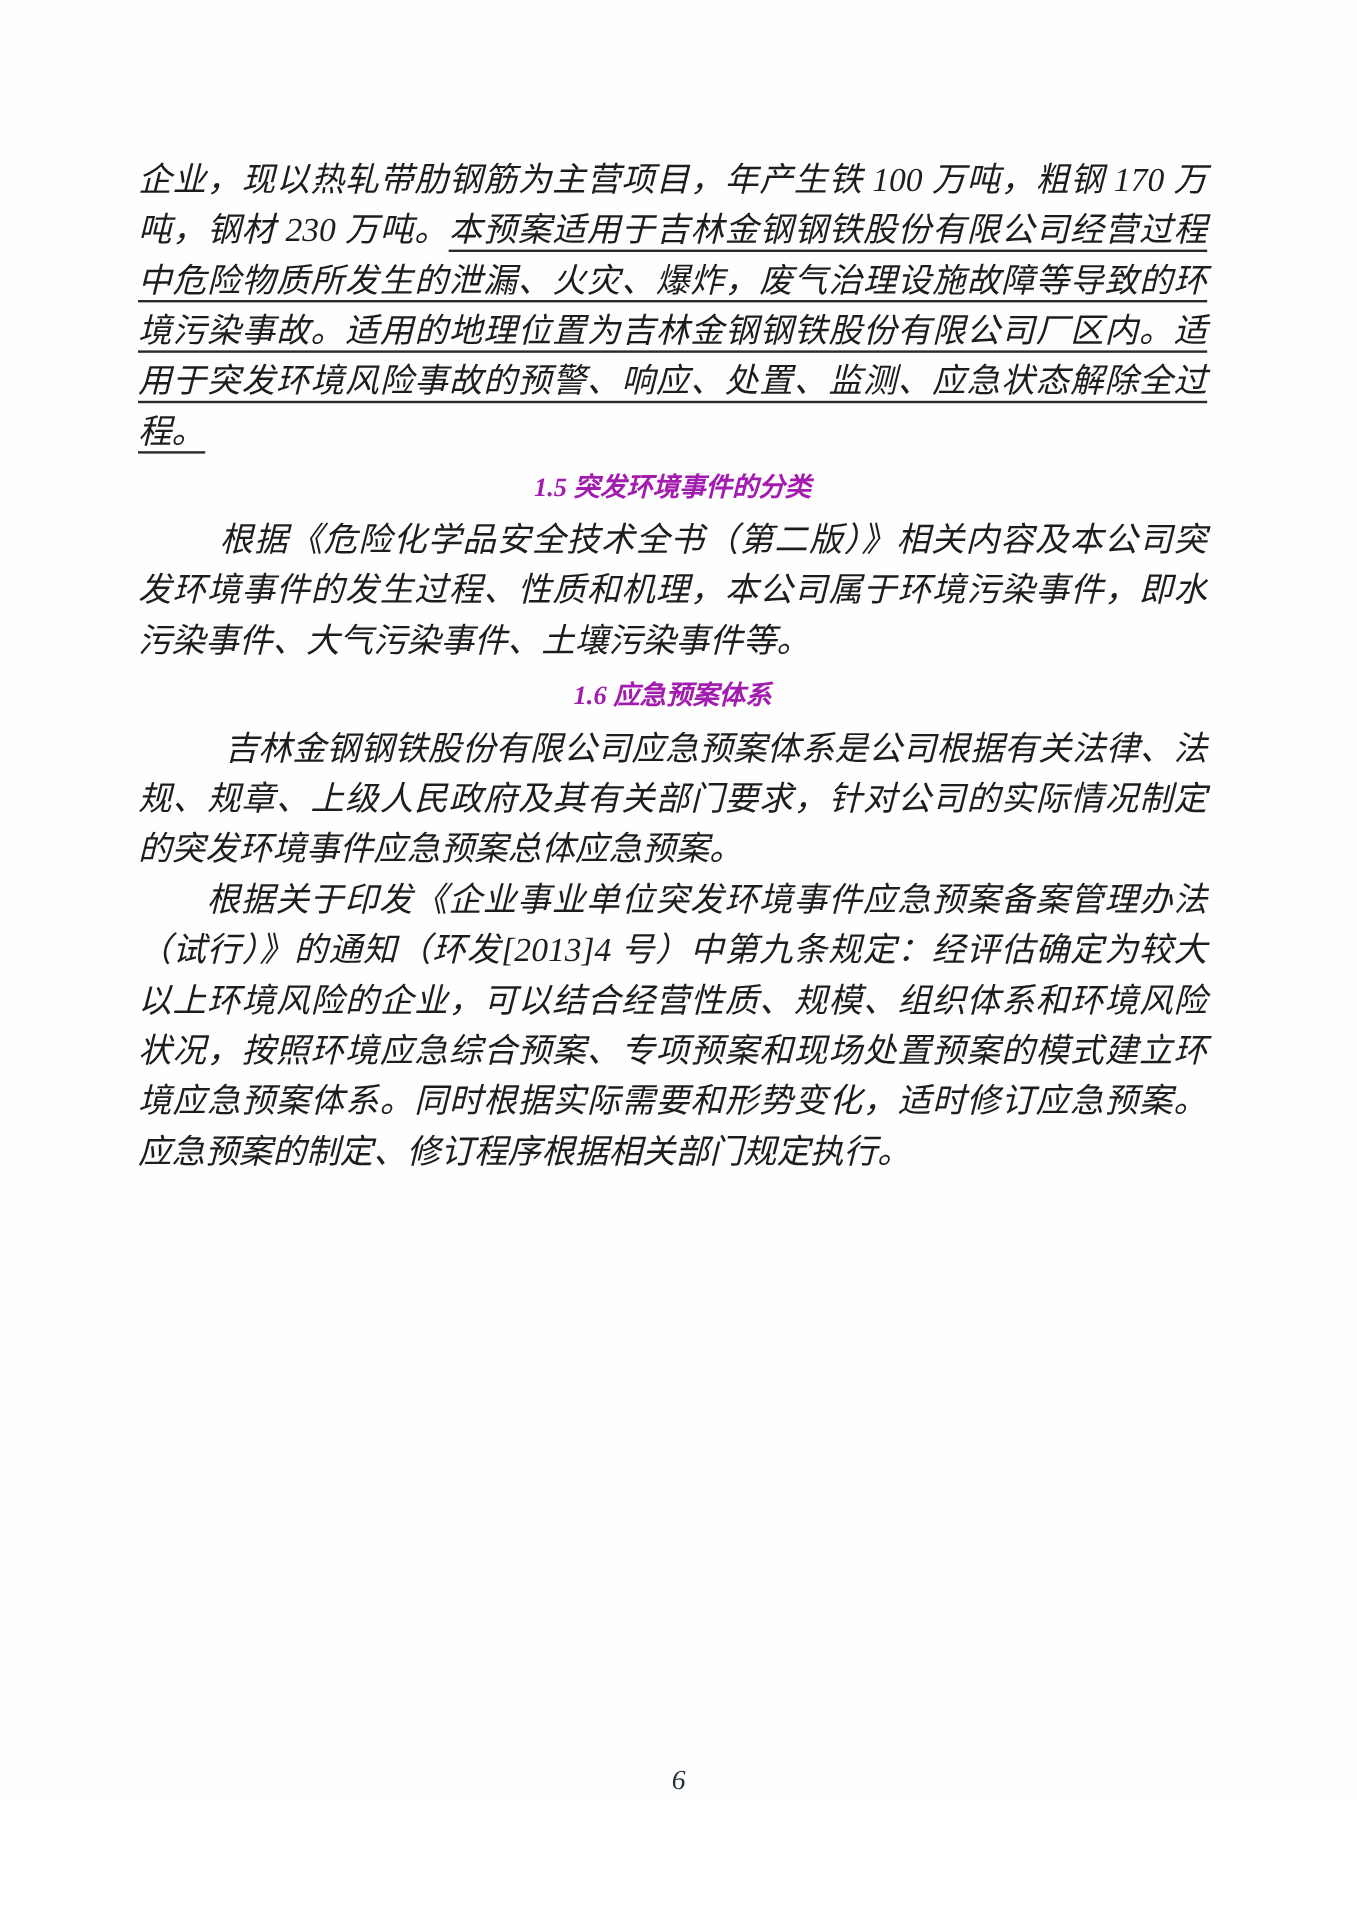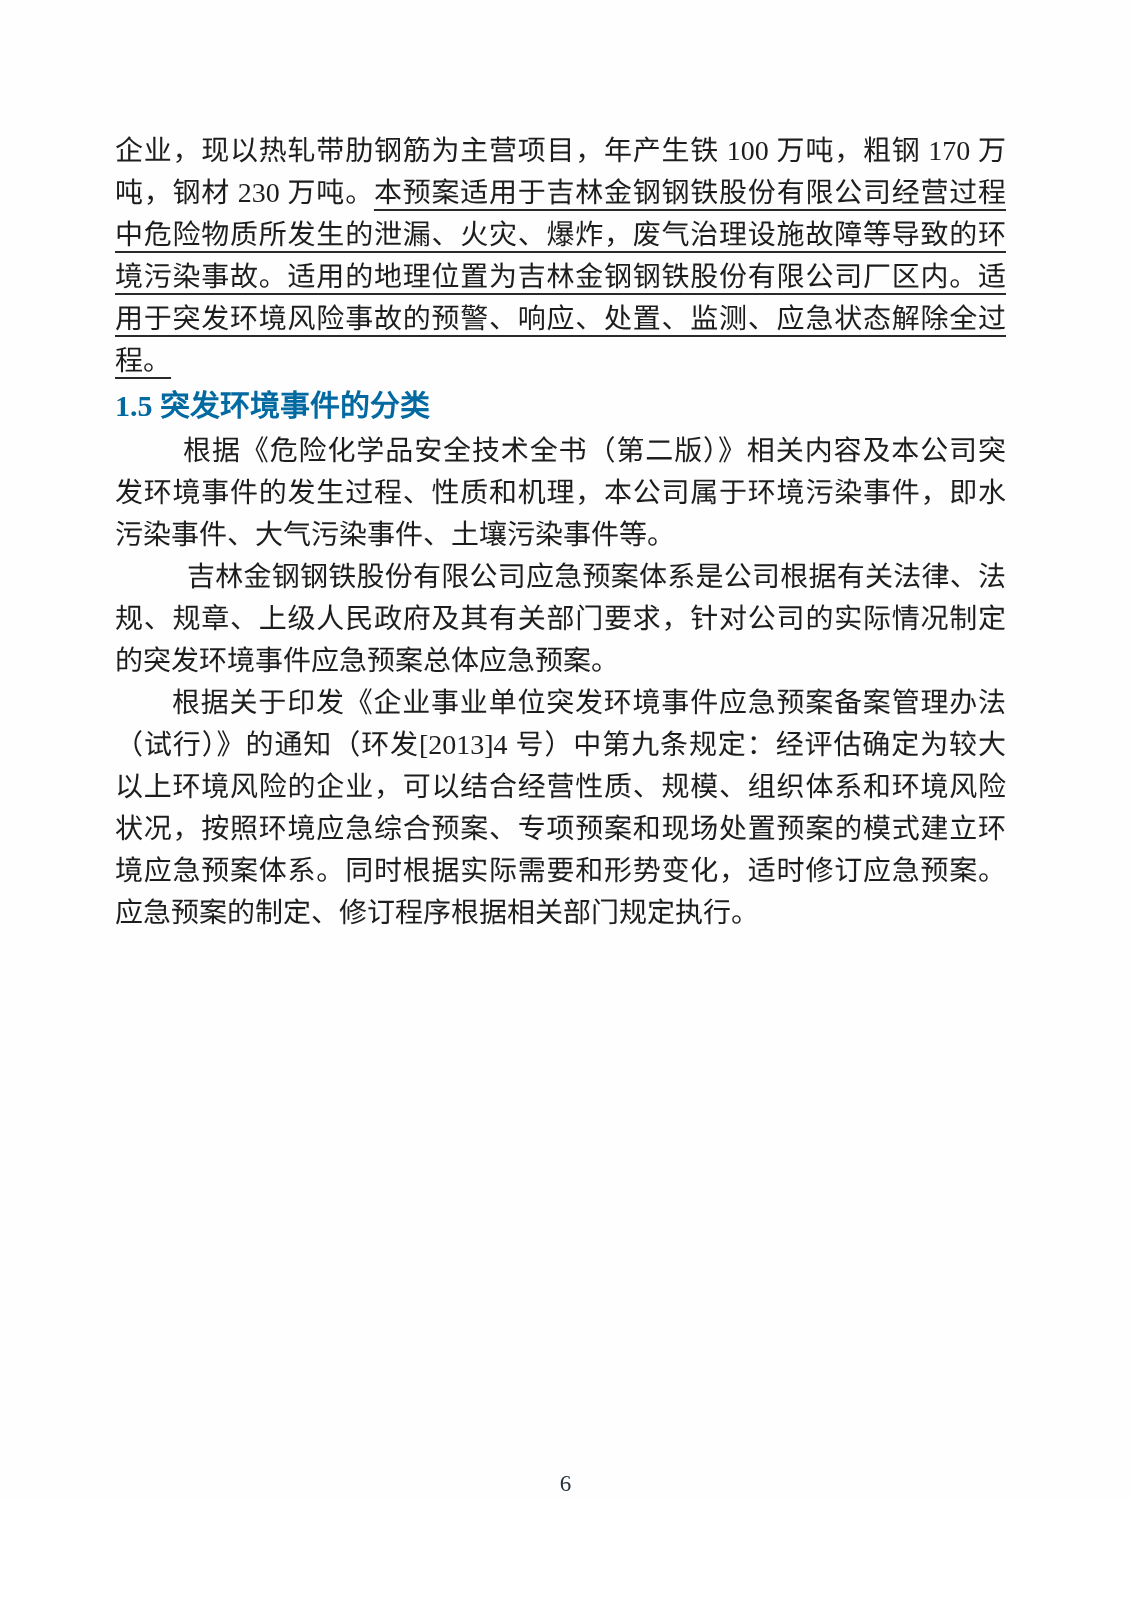--- a/index.html
+++ b/index.html
@@ -7,20 +7,21 @@
     padding: 0;
     background: #ffffff;
   }
   .page {
     position: relative;
     width: 1131px;
     height: 1500px;
     background: #fefefe;
     overflow: hidden;
     font-family: "Liberation Serif", "DejaVu Serif", serif;
+    font-style: italic;
   }
   .doc-body {
     position: absolute;
     left: 115px;
     top: 130px;
     width: 891px;
     font-size: 28px;
     line-height: 42px;
     color: #1d1d1d;
     text-align: justify;
@@ -29,25 +30,25 @@
     margin: 0;
     padding: 0;
   }
   .indent-none  { text-indent: 0; }
   .indent-std   { text-indent: 57px; }
   .indent-wide  { text-indent: 68px; }
   .indent-xwide { text-indent: 72px; }
   .doc-body h2 {
     margin: 3px 0;
     padding: 0;
-    font-size: 30px;
+    font-size: 22px;
     line-height: 42px;
     font-weight: 700;
-    text-align: left;
-    color: #0369a1;
+    text-align: center;
+    color: #a21caf;
   }
   .ul {
     text-decoration: underline;
     text-decoration-thickness: 2px;
     text-underline-offset: 7px;
     text-decoration-color: #2a2a2a;
   }
   .page-number {
     position: absolute;
     left: 0;
@@ -60,17 +61,18 @@
   }
 </style>
 </head>
 <body>
 
 <main class="page">
   <div class="doc-body" id="doc-body">
       <p class="indent-none"><span>企业，现以热轧带肋钢筋为主营项目，年产生铁 100 万吨，粗钢 170 万吨，钢材 230 万吨。</span><span class="ul">本预案适用于吉林金钢钢铁股份有限公司经营过程中危险物质所发生的泄漏、火灾、爆炸，废气治理设施故障等导致的环境污染事故。适用的地理位置为吉林金钢钢铁股份有限公司厂区内。适用于突发环境风险事故的预警、响应、处置、监测、应急状态解除全过程。</span></p>
       <h2>1.5 突发环境事件的分类</h2>
       <p class="indent-wide"><span>根据《危险化学品安全技术全书（第二版）》相关内容及本公司突发环境事件的发生过程、性质和机理，本公司属于环境污染事件，即水污染事件、大气污染事件、土壤污染事件等。</span></p>
+      <h2>1.6 应急预案体系</h2>
       <p class="indent-xwide"><span>吉林金钢钢铁股份有限公司应急预案体系是公司根据有关法律、法规、规章、上级人民政府及其有关部门要求，针对公司的实际情况制定的突发环境事件应急预案总体应急预案。</span></p>
       <p class="indent-std"><span>根据关于印发《企业事业单位突发环境事件应急预案备案管理办法（试行）》的通知（环发[2013]4 号）中第九条规定：经评估确定为较大以上环境风险的企业，可以结合经营性质、规模、组织体系和环境风险状况，按照环境应急综合预案、专项预案和现场处置预案的模式建立环境应急预案体系。同时根据实际需要和形势变化，适时修订应急预案。应急预案的制定、修订程序根据相关部门规定执行。</span></p>
     </div>
   <div class="page-number">6</div>
 </main>
 
 </body></html>

